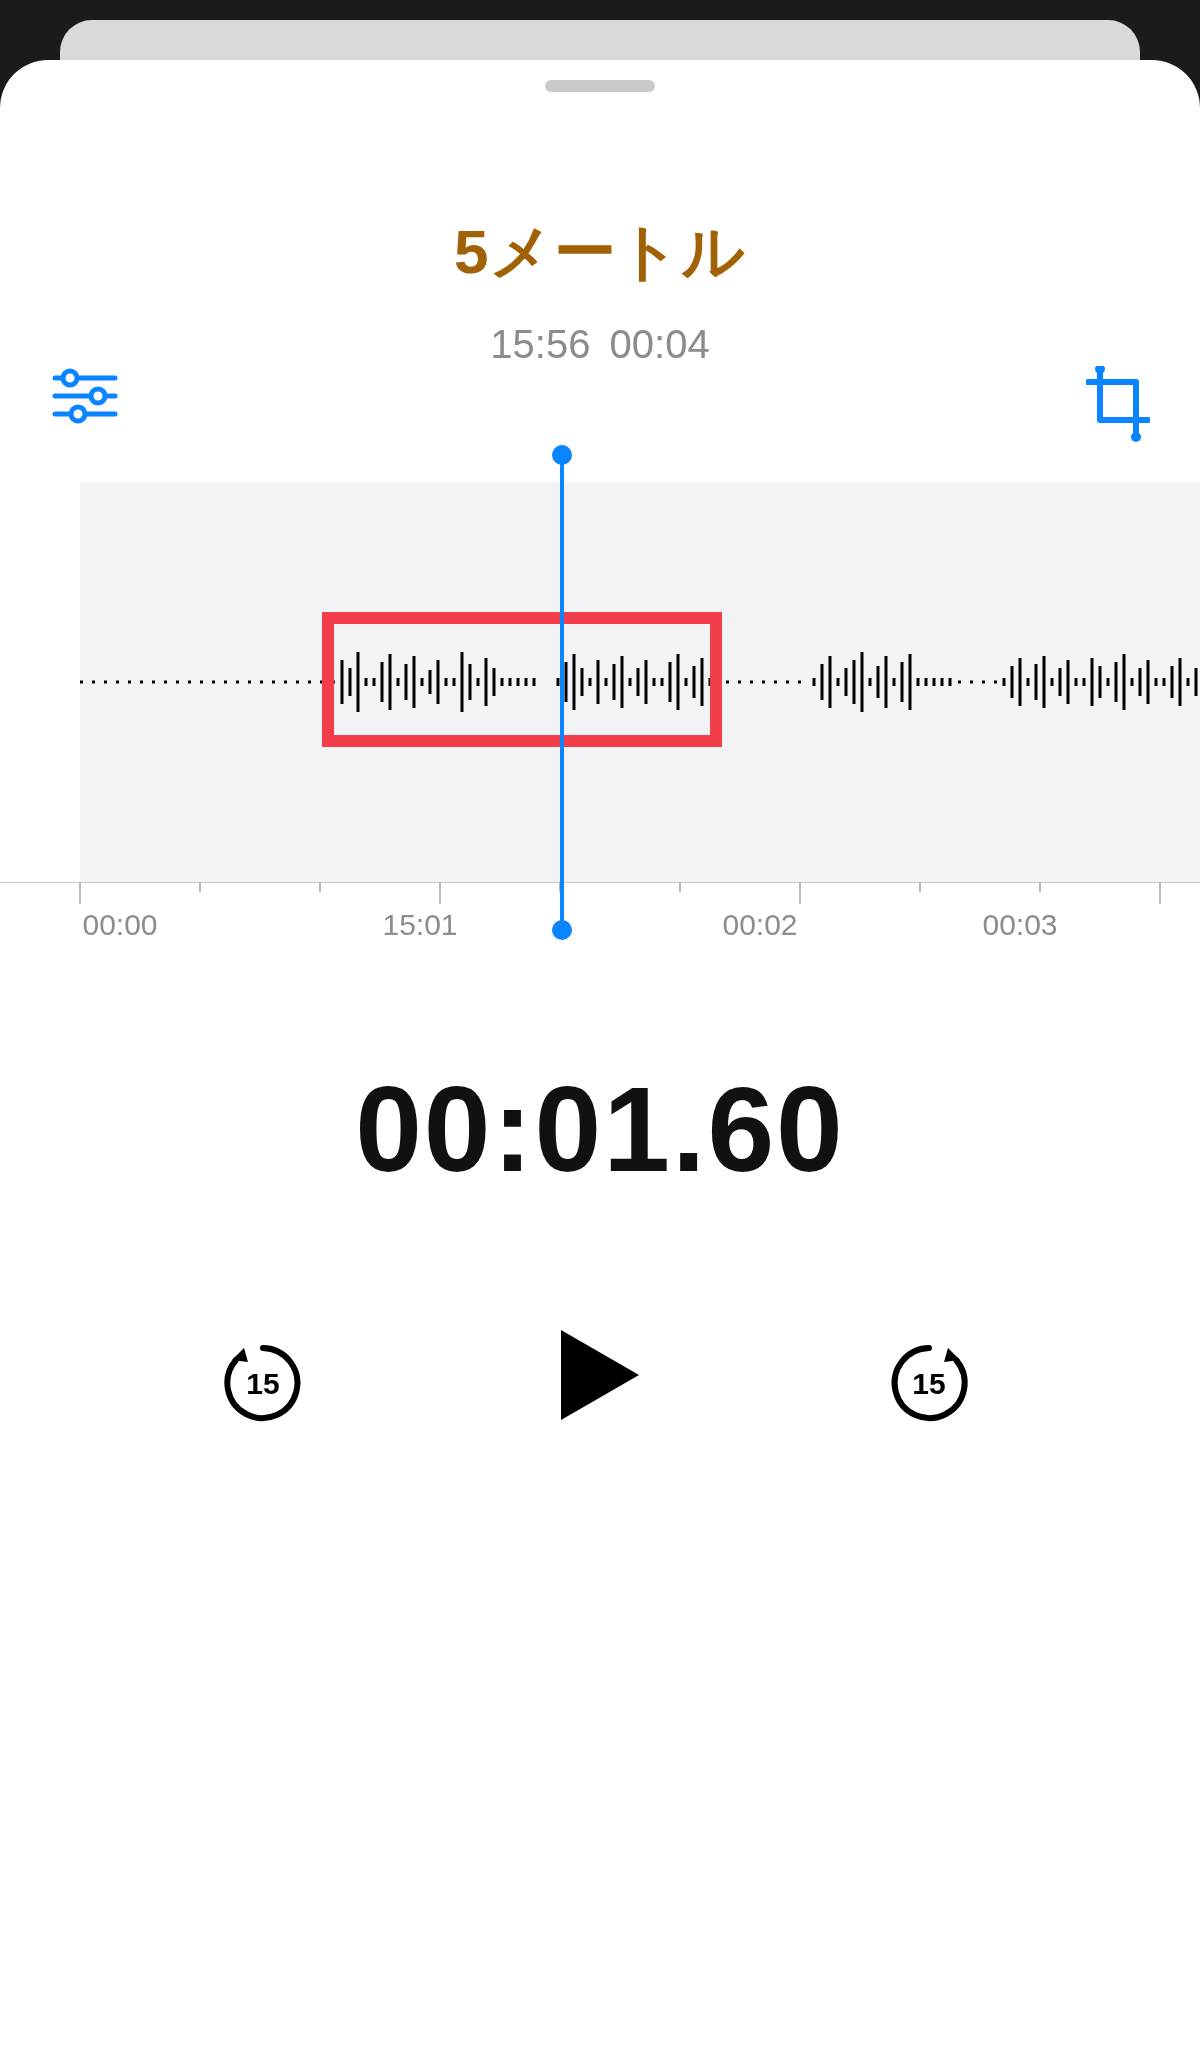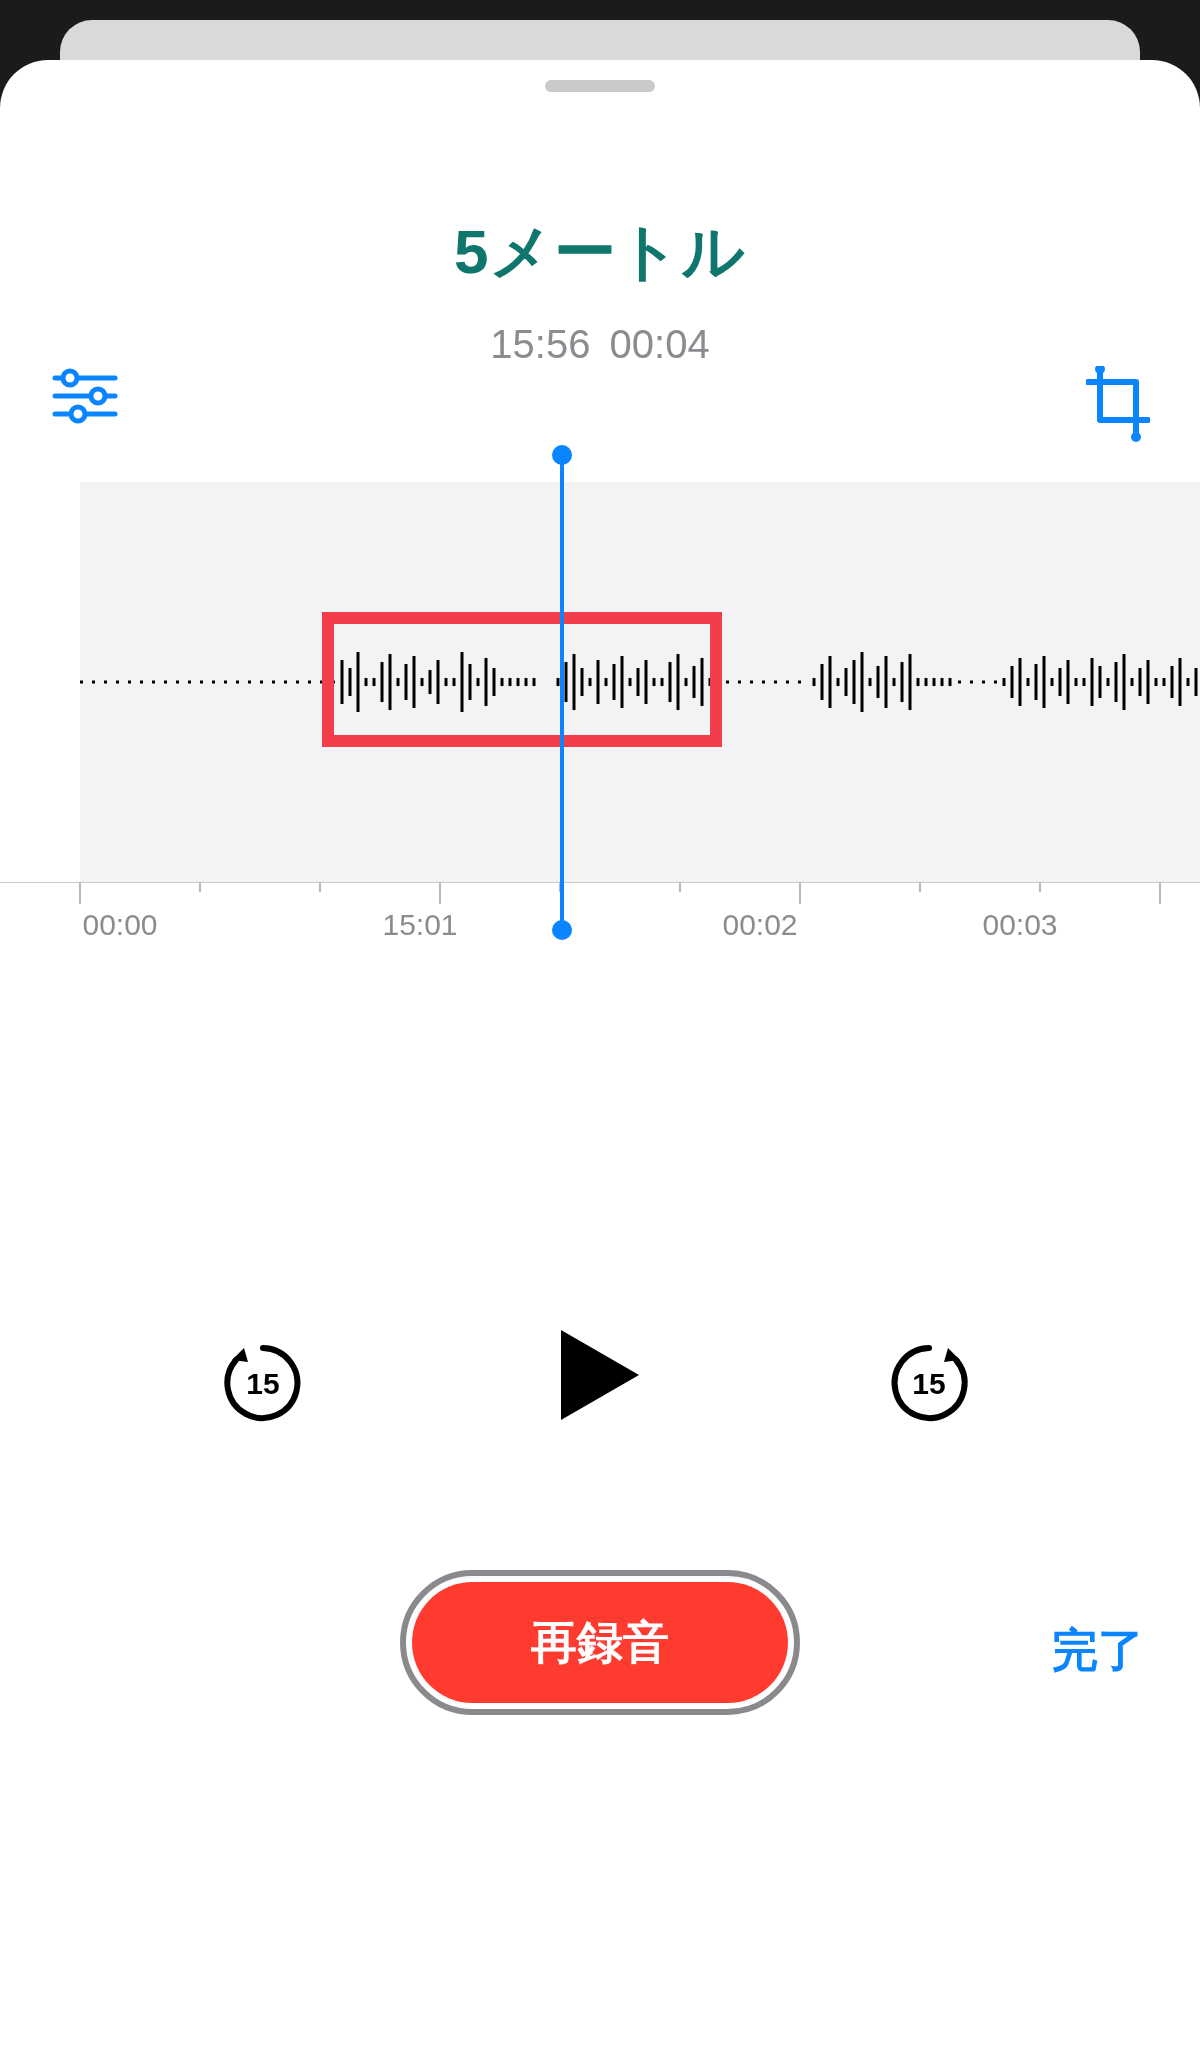--- a/index.html
+++ b/index.html
@@ -5,21 +5,21 @@
   * { box-sizing: border-box; margin: 0; padding: 0; }
   html, body { width: 1200px; height: 2070px; font-family: -apple-system, "Helvetica Neue", Arial, sans-serif; background: #1b1b1b; }
 
   .stage { position: relative; width: 1200px; height: 2070px; background: #1b1b1b; }
   .back-card { position: absolute; left: 60px; right: 60px; top: 20px; height: 60px; background: #d9d9d9; border-radius: 32px 32px 0 0; }
   .sheet { position: absolute; left: 0; right: 0; top: 60px; bottom: 0; background: #fff; border-radius: 48px 48px 0 0; overflow: hidden; }
 
   .grabber { position: absolute; top: 20px; left: 50%; transform: translateX(-50%); width: 110px; height: 12px; background: #c9c9cb; border-radius: 6px; }
 
   .title-block { position: absolute; top: 150px; left: 0; right: 0; text-align: center; }
-  .title { font-size: 62px; font-weight: 700; color: #0f766e; letter-spacing: 1px; }
+  .title { font-size: 62px; font-weight: 700; color: #a16207; letter-spacing: 1px; }
   .subtitle { margin-top: 28px; font-size: 40px; color: #8b8b90; font-weight: 500; word-spacing: 8px; }
 
   .toolbar { position: absolute; top: 300px; left: 0; right: 0; height: 90px; }
   .tool-left  { position: absolute; left: 50px;  top: 6px; }
   .tool-right { position: absolute; right: 50px; top: 6px; }
 
   .wave-area { position: absolute; top: 422px; left: 0; right: 0; height: 400px; }
   .wave-bg { position: absolute; left: 0; right: 0; top: 0; bottom: 0; background: #f3f3f5; }
   .wave-bg-left { position: absolute; left: 0; top: 0; bottom: 0; width: 80px; background: #fff; }
   .wave-svg { position: absolute; left: 0; top: 0; width: 100%; height: 100%; }
@@ -222,20 +222,21 @@
           <line x1="1040" y1="0" x2="1040" y2="10"></line>
           <line x1="1160" y1="0" x2="1160" y2="22"></line>
         </g>
       </svg>
       <span class="ruler-label" style="left:120px">00:00</span>
       <span class="ruler-label" style="left:420px">15:01</span>
       <span class="ruler-label" style="left:760px">00:02</span>
       <span class="ruler-label" style="left:1020px">00:03</span>
     </div>
 
+    <div class="time-display">00:01.60</div>
 
     <div class="controls">
       <div class="ctrl-skipback" aria-label="skip-back-15">
         <svg width="86" height="86" viewBox="0 0 86 86">
           <path d="M43 8 A35 35 0 1 1 16 20" fill="none" stroke="#000" stroke-width="6" stroke-linecap="round"></path>
           <path d="M24 8 L12 20 L28 22 Z" fill="#000"></path>
           <text x="43" y="54" text-anchor="middle" font-size="30" font-weight="700" fill="#000">15</text>
         </svg>
       </div>
       <div class="ctrl-play" aria-label="play">
@@ -245,23 +246,15 @@
       </div>
       <div class="ctrl-skipfwd" aria-label="skip-forward-15">
         <svg width="86" height="86" viewBox="0 0 86 86">
           <path d="M43 8 A35 35 0 1 0 70 20" fill="none" stroke="#000" stroke-width="6" stroke-linecap="round"></path>
           <path d="M62 8 L74 20 L58 22 Z" fill="#000"></path>
           <text x="43" y="54" text-anchor="middle" font-size="30" font-weight="700" fill="#000">15</text>
         </svg>
       </div>
     </div>
 
-    <div class="bottom">
-      <div class="rerecord-wrap">
-        <div class="rerecord-btn">
-          <span>再録音</span>
-        </div>
-      </div>
-      <div class="done-btn">完了</div>
-    </div>
 
   </div>
 </div>
 
 </body></html>

